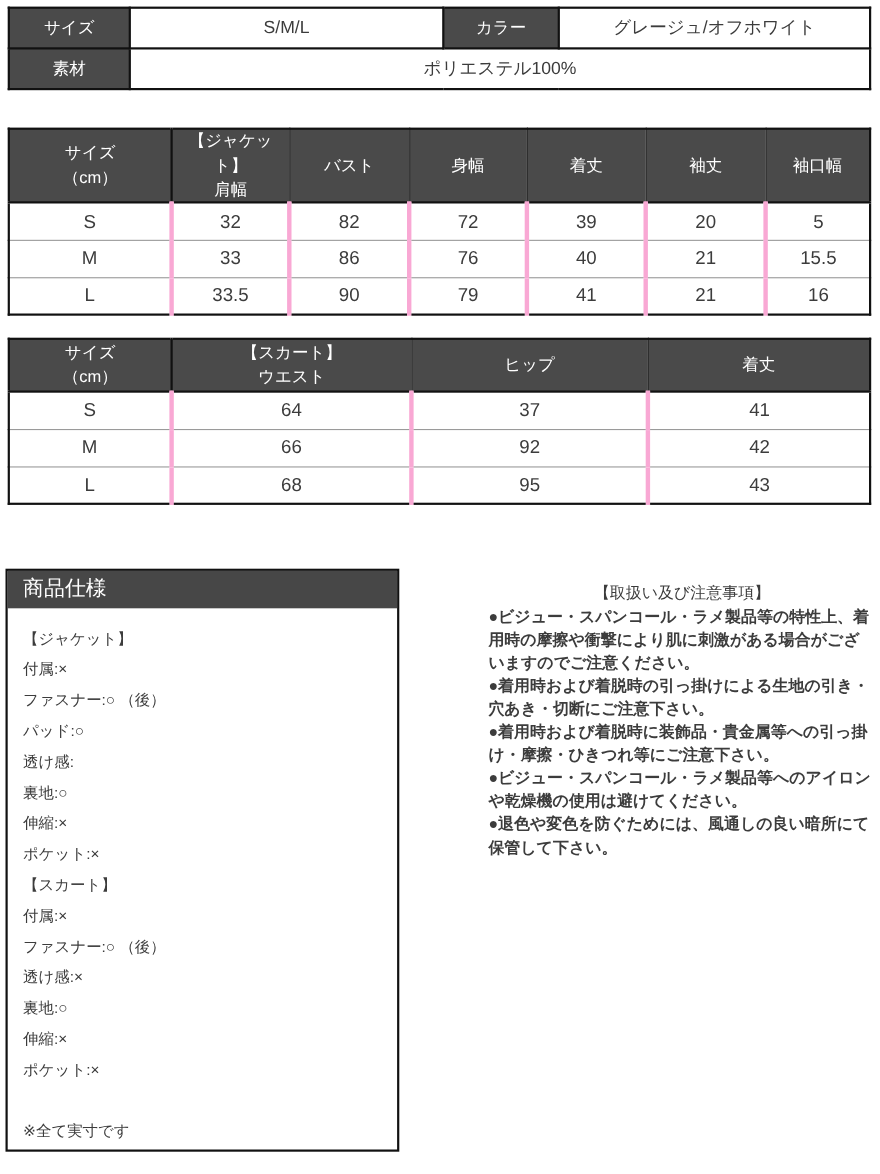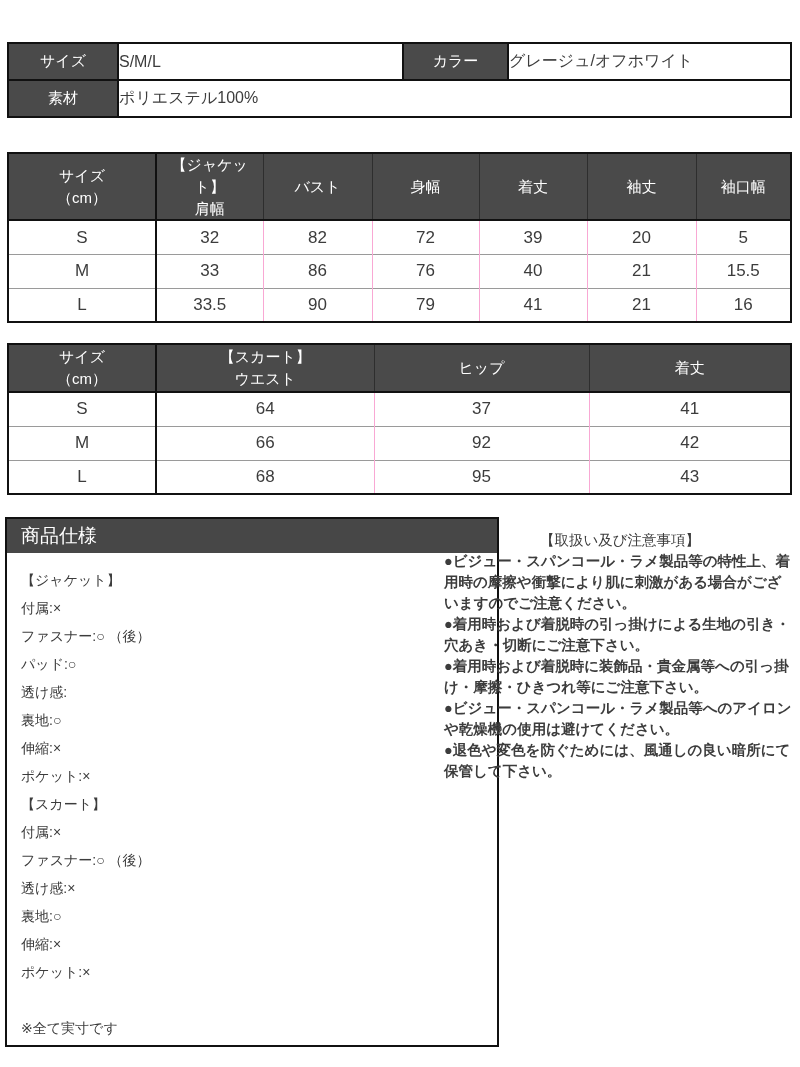--- a/index.html
+++ b/index.html
@@ -4,34 +4,34 @@
 <style>
   * { box-sizing: border-box; margin: 0; padding: 0; }
   html, body { width: 800px; height: 1067px; }
   body {
     position: relative;
     background: #ffffff;
     font-family: "Liberation Sans", "DejaVu Sans", sans-serif;
     color: #3c3c3c;
     overflow: hidden;
   }
-  table { border-collapse: collapse; table-layout: fixed; margin-top: 36px; }
+  table { border-collapse: collapse; table-layout: fixed; }
 
   
   #info-table {
     position: absolute; top: 6px; left: 7px; width: 785px;
     border: 2px solid #111;
   }
   #info-table th {
     background: #4a4a4a; color: #ffffff; font-weight: normal;
     font-size: 15px; height: 37px; border: 2px solid #111;
     text-align: center; vertical-align: middle;
   }
   #info-table td {
-    font-size: 16px; text-align: left; vertical-align: middle;
+    font-size: 16px; text-align: center; vertical-align: middle;
     border: 2px solid #111; background: #ffffff; height: 37px;
   }
 
   
   .mtable {
     position: absolute; left: 7px; width: 785px;
     border: 2px solid #111;
   }
   #jacket-table { top: 116px; }
   #skirt-table  { top: 307px; }
@@ -39,29 +39,29 @@
     background: #4a4a4a; color: #ffffff; font-weight: normal;
     font-size: 15px; height: 48px; vertical-align: middle; text-align: center;
     white-space: pre-line; line-height: 1.45;
     border-left: 1px solid #2e2e2e;
   }
   .mtable thead tr { border-bottom: 2px solid #111; }
   .mtable thead th:first-child { border-left: none; border-right: 2px solid #111; }
   .mtable tbody td {
     height: 34px; text-align: center; vertical-align: middle;
     font-size: 17px; color: #3c3c3c; background: #fff;
-    border-left: 1px solid #f9a8d4;
+    border-left: 4px solid #f9a8d4;
   }
   .mtable tbody td:first-child { border-left: none; border-right: 2px solid #111; }
   .mtable tbody tr + tr { border-top: 1px solid #9a9a9a; }
 
   
   #spec-box {
     position: absolute; top: 517px; left: 5px;
-    width: 494px; height: 530px;
+    width: 358px; height: 530px;
     border: 2px solid #111; background: #fff;
   }
   #spec-header {
     background: #474747; color: #ffffff;
     height: 34px; line-height: 34px;
     padding-left: 14px; font-size: 19px;
   }
   #spec-body { padding: 13px 14px 0 14px; font-size: 14px; color: #3c3c3c; }
   .spec-line { min-height: 28px; line-height: 28px; white-space: pre; }
 

